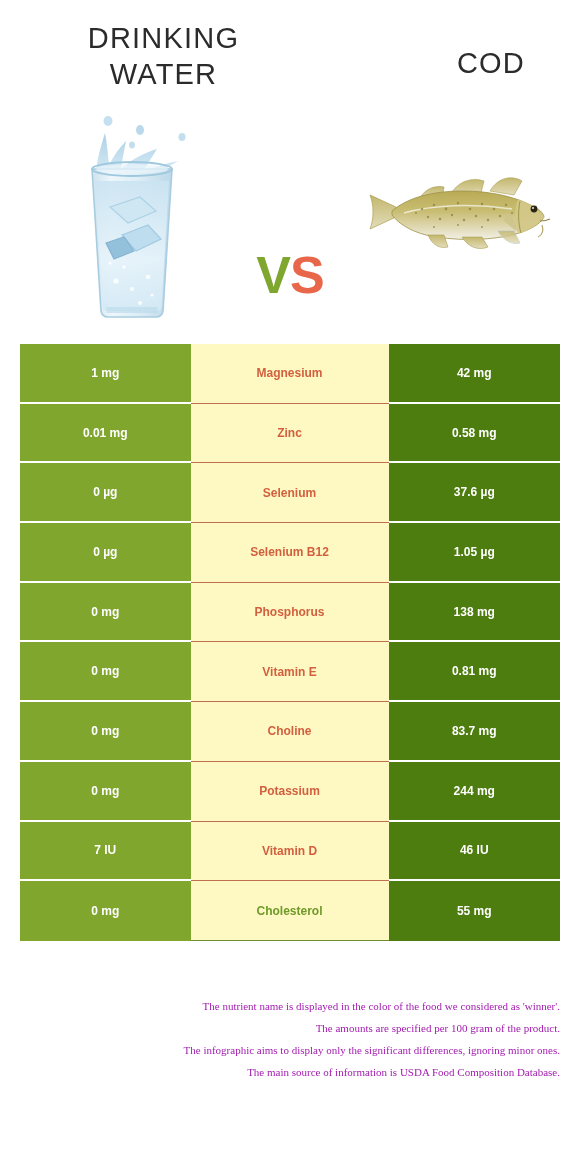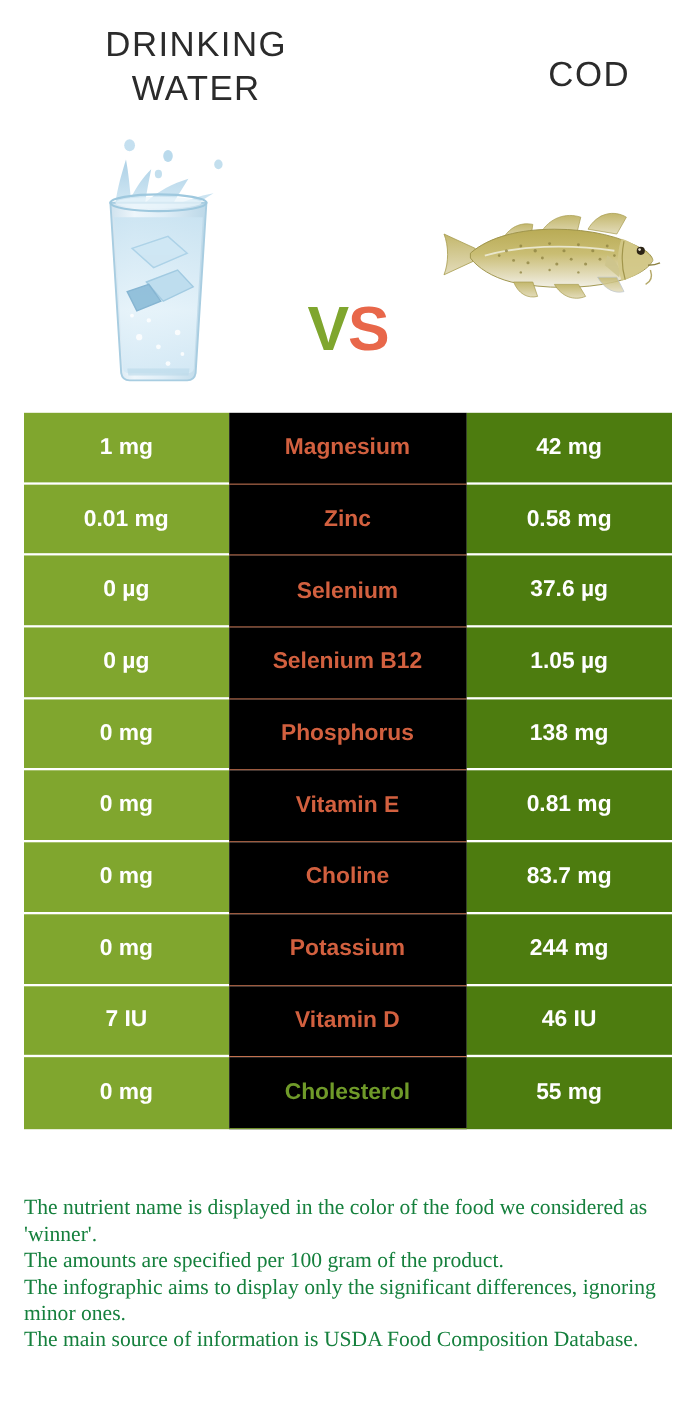--- a/index.html
+++ b/index.html
@@ -86,33 +86,33 @@
   .row {
     position: relative;
     display: flex;
     height: 59.7px;
     align-items: stretch;
   }
   .cell {
     display: flex;
     align-items: center;
     justify-content: center;
-    font-size: 19px;
+    font-size: 12px;
     font-weight: 700;
     box-sizing: border-box;
   }
   .cell-left {
     width: 180px;
     background: #80A62E;
     color: #ffffff;
     border-bottom: 2px solid #ffffff;
   }
   .cell-mid {
     width: 209px;
-    background: #000000;
+    background: #fef9c3;
     border-bottom: 1px solid #C2714F;
   }
   .cell-mid.green-sep { border-bottom: 1px solid #6F8F2A; }
   .cell-right {
     width: 181px;
     background: #4d7c0f;
     color: #ffffff;
     border-bottom: 2px solid #ffffff;
   }
   .row:last-child .cell-left,
@@ -120,24 +120,24 @@
 
   .nutrient-orange { color: #D2603F; }
   .nutrient-green  { color: #6F9A29; }
 
   
   .footer {
     position: absolute;
     left: 20px;
     top: 995px;
     width: 540px;
-    text-align: left;
-    font-size: 18px;
+    text-align: right;
+    font-size: 11px;
     line-height: 22px;
-    color: #15803d;
+    color: #a21caf;
     font-family: "Liberation Serif", serif;
   }
   .footer p { margin: 0; }
 </style>
 </head>
 <body>
 
 <div class="header">
   <div class="food-title left">Drinking water</div>
   <div class="food-title right">Cod</div>

